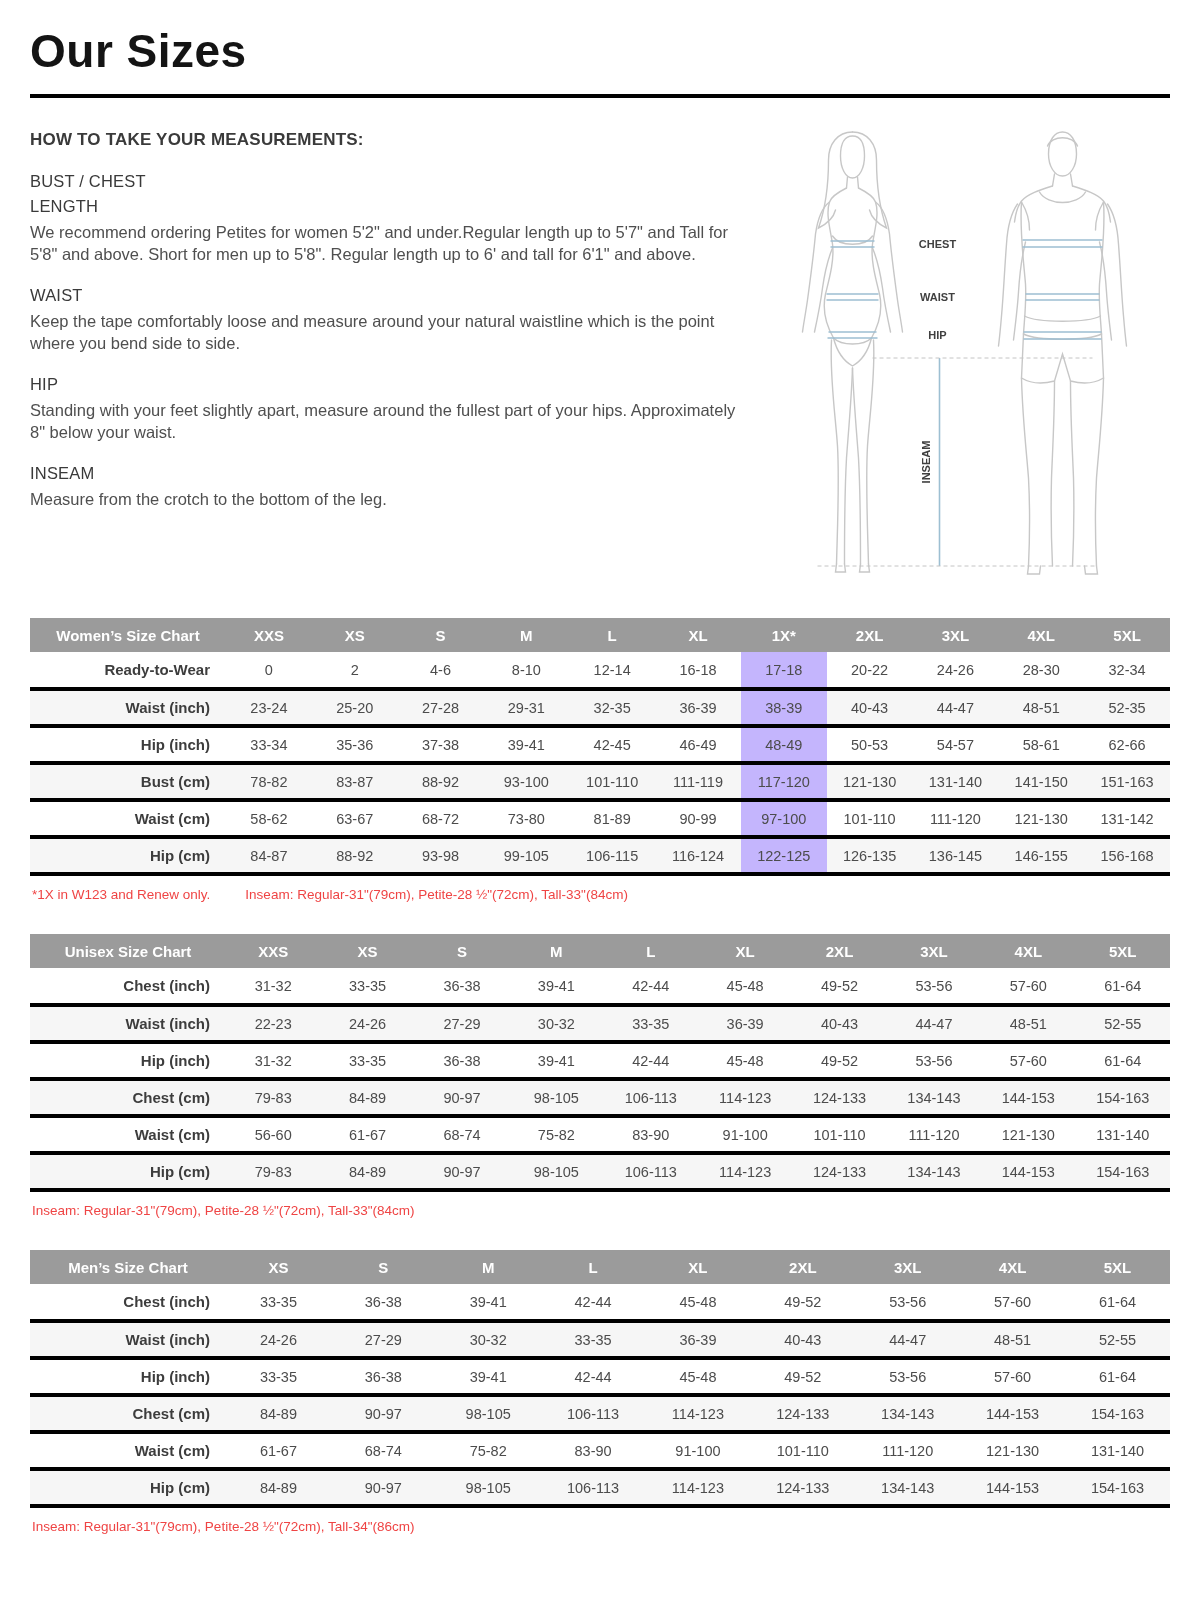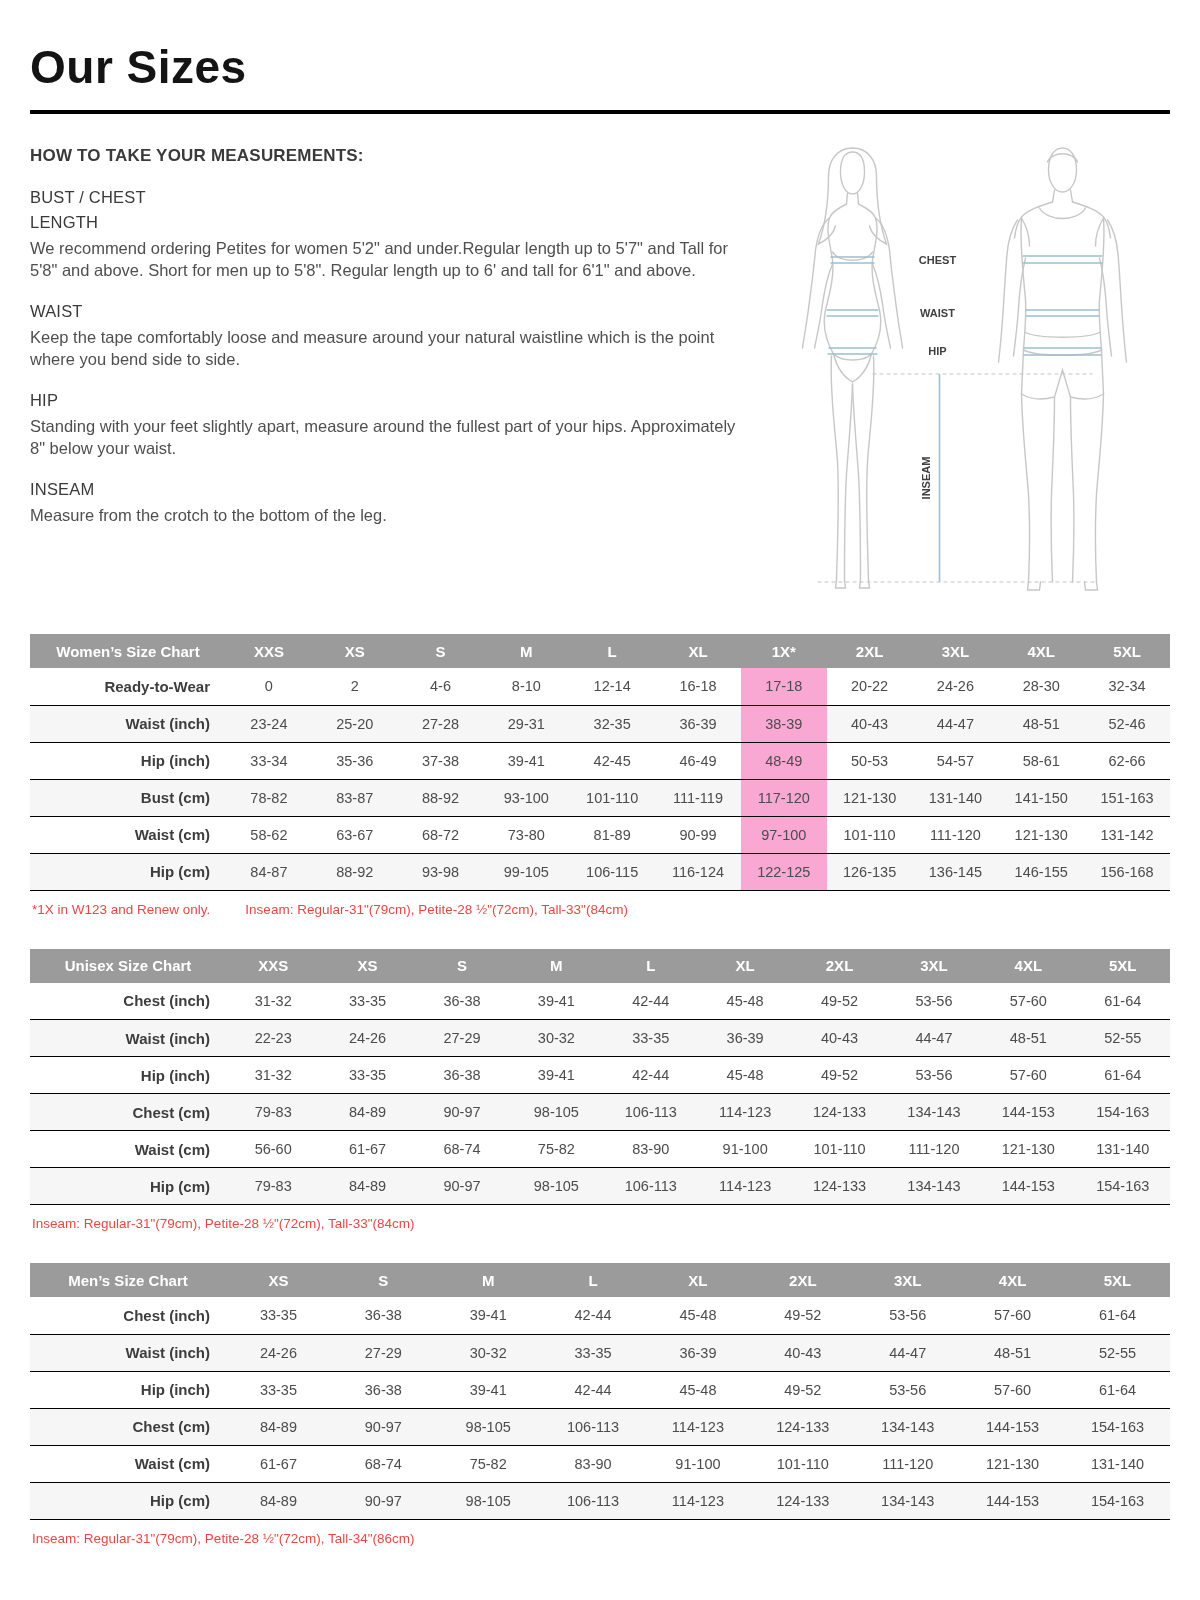--- a/index.html
+++ b/index.html
@@ -2,21 +2,21 @@
 <html><head>
 <meta charset="utf-8">
 <style>
   html,body{margin:0;padding:0;background:#ffffff;}
   body{
     width:1200px;min-height:1600px;
     font-family:"Liberation Sans",sans-serif;
     color:#4a4a4a;
     -webkit-font-smoothing:antialiased;
   }
-  .container{padding:40px 30px 8px;}
+  .container{padding:24px 30px 8px;}
   h1.page-title{
     font-size:46px;font-weight:800;color:#141414;
     letter-spacing:.5px;margin:0 0 16px;
   }
   .title-rule{border:none;border-top:4px solid #000;margin:0 0 26px;}
   .intro{display:flex;justify-content:flex-end;}
   .text-col{width:715px;flex:0 0 715px;}
   .figure-col{flex:1;display:flex;justify-content:flex-end;padding-top:2px;}
   h2.instr-heading{
     font-size:17px;font-weight:700;color:#3a3a3a;margin:6px 0 22px;letter-spacing:.2px;
@@ -28,27 +28,27 @@
   .figure-col text{font-family:"Liberation Sans",sans-serif;font-size:11px;font-weight:700;fill:#404040;}
   
   .chart-block{margin-top:30px;}
   .chart-block:first-of-type{margin-top:32px;}
   table.size-table{width:100%;border-collapse:collapse;table-layout:fixed;font-size:14.5px;}
   table.size-table col.label-col{width:196px;}
   table.size-table thead th{
     background:#9b9b9b;color:#ffffff;font-weight:700;font-size:15px;
     padding:8px 2px;height:18px;
   }
-  table.size-table tbody tr{height:37px;border-bottom:1px solid #000000;}
+  table.size-table tbody tr{height:37px;border-bottom:4px solid #000000;}
   table.size-table tbody tr:nth-child(even){background:#f6f6f6;}
   table.size-table tbody th.row-label{
     text-align:right;padding-right:16px;font-weight:700;color:#3d3d3d;font-size:15px;
   }
   table.size-table tbody td{text-align:center;color:#4c4c4c;}
-  table.size-table tbody td.hl{background:#f9a8d4;}
+  table.size-table tbody td.hl{background:#c4b5fd;}
   .footnotes{
     display:flex;gap:35px;
     font-size:13.5px;color:#ef4444;padding:11px 2px 2px;
   }
   .footnotes .fn-inseam b{font-weight:400;}
 </style>
 </head>
 <body>
 
 <div class="container">
@@ -206,21 +206,21 @@
                 <td>23-24</td>
                 <td>25-20</td>
                 <td>27-28</td>
                 <td>29-31</td>
                 <td>32-35</td>
                 <td>36-39</td>
                 <td class="hl">38-39</td>
                 <td>40-43</td>
                 <td>44-47</td>
                 <td>48-51</td>
-                <td>52-46</td>
+                <td>52-35</td>
               </tr>
               <tr>
                 <th class="row-label">Hip (inch)</th>
                 <td>33-34</td>
                 <td>35-36</td>
                 <td>37-38</td>
                 <td>39-41</td>
                 <td>42-45</td>
                 <td>46-49</td>
                 <td class="hl">48-49</td>

